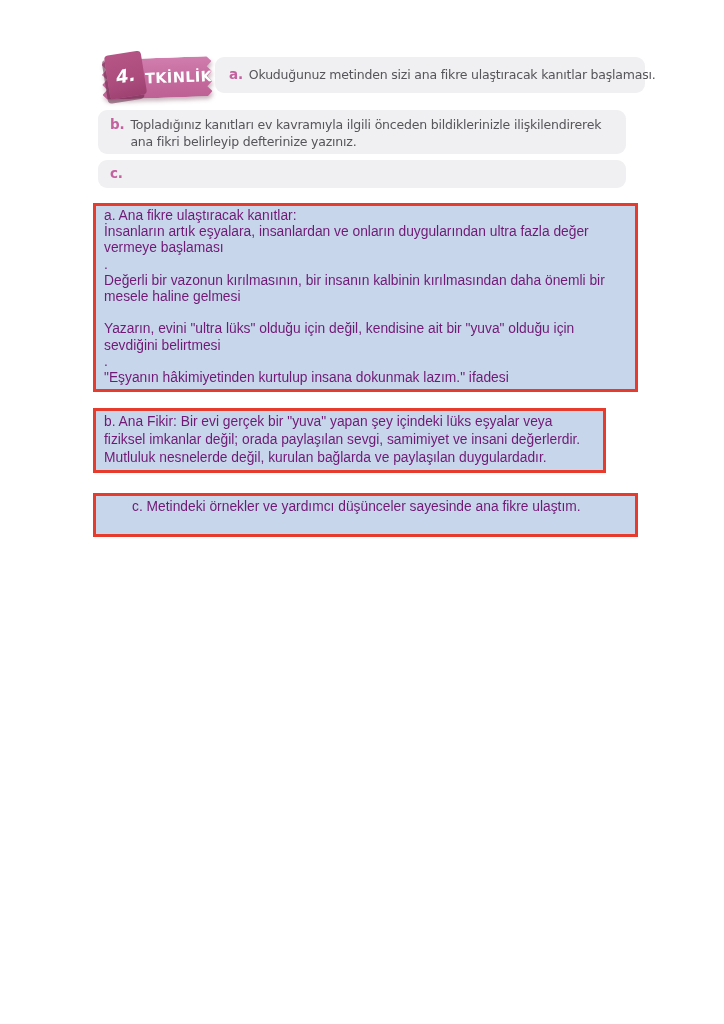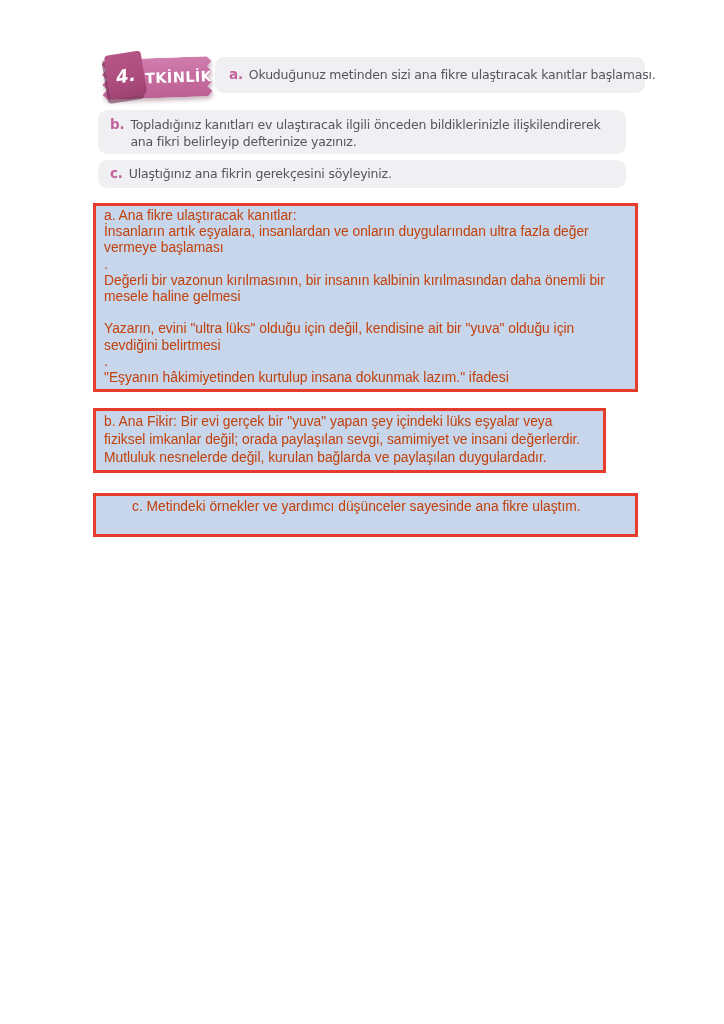--- a/index.html
+++ b/index.html
@@ -46,21 +46,21 @@
   }
   .instr .instr-text{flex:1 1 auto;}
   #instr-a{left:215px;top:57px;width:430px;height:36px;padding:9px 10px 0 14px;white-space:nowrap;}
   #instr-b{left:98px;top:110px;width:528px;height:44px;padding:6px 8px 0 12px;}
   #instr-c{left:98px;top:160px;width:528px;height:28px;padding:5px 8px 0 12px;}
 
   
   .ans{
     position:absolute;box-sizing:border-box;
     background:#c7d6ea;border:3px solid #e63b2d;
-    color:#c2410c;font-size:13.8px;line-height:16.2px;
+    color:#701a75;font-size:13.8px;line-height:16.2px;
     padding:2px 8px;font-family:"Liberation Sans",sans-serif;
     overflow:hidden;
   }
   .ans p{margin:0;}
   .blank-line{min-height:16.2px;}
   #ans-a{left:93px;top:203px;width:545px;height:189px;}
   #ans-b{left:93px;top:408px;width:513px;height:65px;line-height:18px;}
   #ans-c{left:93px;top:493px;width:545px;height:44px;line-height:18px;padding-left:36px;}
 </style>
 </head>
@@ -79,26 +79,25 @@
     </div>
   </div>
 
   <div class="instr" id="instr-a">
     <span class="marker">a.</span>
     <span class="instr-text">Okuduğunuz metinden sizi ana fikre ulaştıracak kanıtlar başlaması.</span>
   </div>
 
   <div class="instr" id="instr-b">
     <span class="marker">b.</span>
-    <span class="instr-text">Topladığınız kanıtları ev ulaştıracak ilgili önceden bildiklerinizle ilişkilendirerek ana fikri belirleyip defterinize yazınız.</span>
+    <span class="instr-text">Topladığınız kanıtları ev kavramıyla ilgili önceden bildiklerinizle ilişkilendirerek ana fikri belirleyip defterinize yazınız.</span>
   </div>
 
   <div class="instr" id="instr-c">
     <span class="marker">c.</span>
-    <span class="instr-text">Ulaştığınız ana fikrin gerekçesini söyleyiniz.</span>
   </div>
 
   <div class="ans" id="ans-a">
     <p>a. Ana fikre ulaştıracak kanıtlar:</p>
     <p>İnsanların artık eşyalara, insanlardan ve onların duygularından ultra fazla değer vermeye başlaması</p>
     <p>.</p>
     <p>Değerli bir vazonun kırılmasının, bir insanın kalbinin kırılmasından daha önemli bir mesele haline gelmesi</p>
     <p class="blank-line"></p>
     <p>Yazarın, evini "ultra lüks" olduğu için değil, kendisine ait bir "yuva" olduğu için sevdiğini belirtmesi</p>
     <p>.</p>

